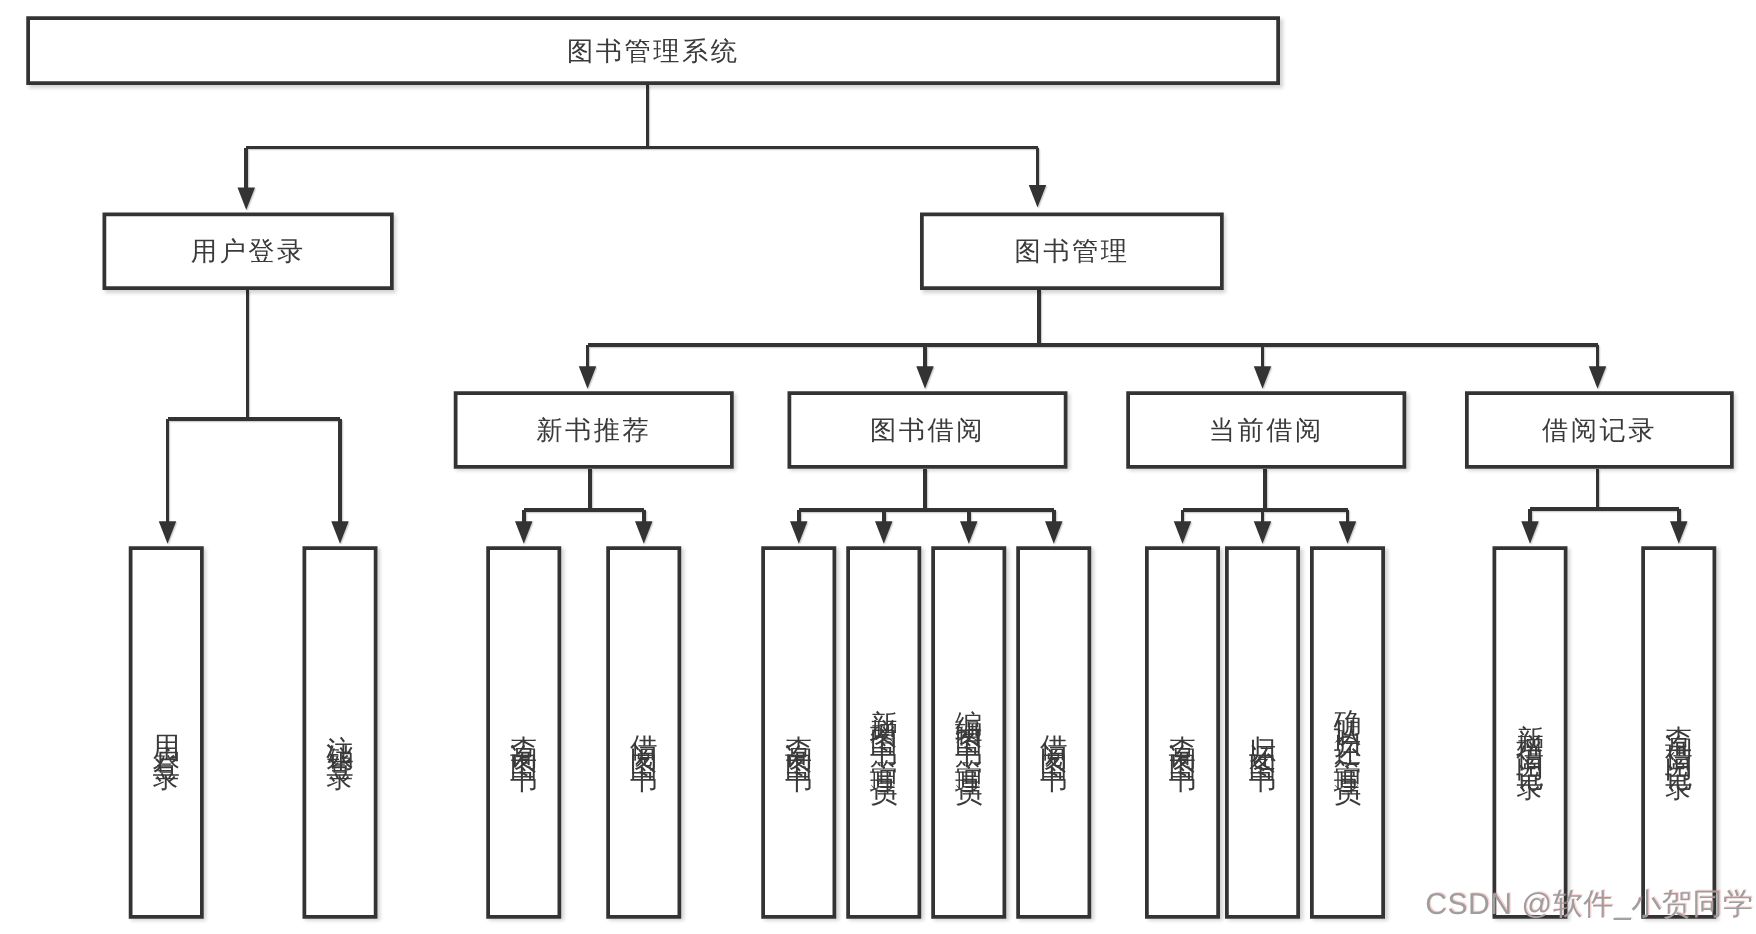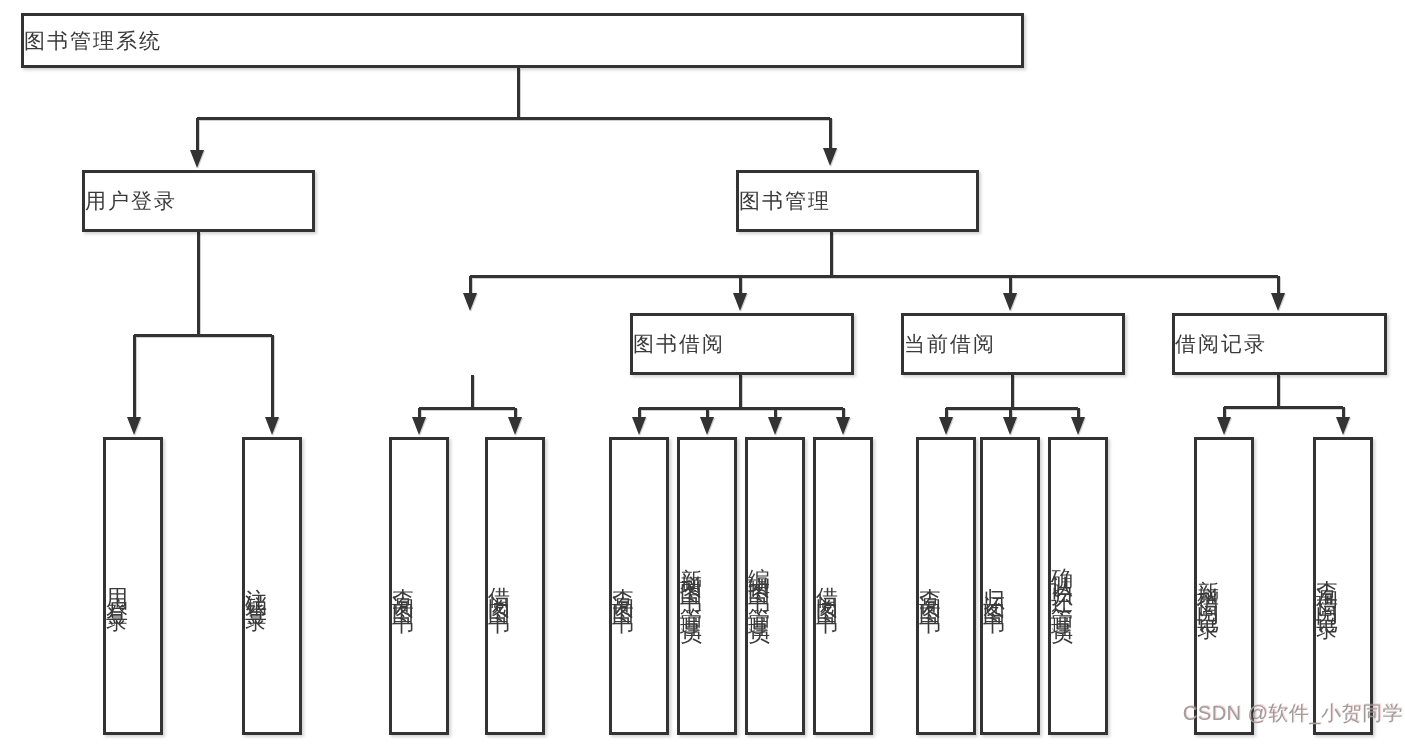--- a/index.html
+++ b/index.html
@@ -27,20 +27,21 @@
     fill: var(--line, #333333);
   }
   .node {
     position: absolute;
     box-sizing: border-box;
     background: var(--box-fill, #ffffff);
     border: 3px solid var(--line, #333333);
     color: var(--text, #3a3a3a);
     display: flex;
     align-items: center;
+    justify-content: center;
     z-index: 1;
     box-shadow: 2px 2px 3px rgba(0,0,0,0.18);
   }
   .hbox {
     font-size: 21px;
     letter-spacing: 2px;
     white-space: nowrap;
   }
   .vbox {
     top: 437px;
@@ -51,23 +52,23 @@
   }
   .vbox span {
     writing-mode: vertical-rl;
     text-orientation: mixed;
     letter-spacing: 8px;
     white-space: nowrap;
   }
   .watermark {
     position: absolute;
     right: 2px;
-    bottom: 20px;
+    bottom: 8px;
     z-index: 5;
-    font-size: 20px;
+    font-size: 24px;
     letter-spacing: 0.5px;
     color: var(--watermark, #9e9e9e);
     text-shadow: 1px -1px 0 rgba(240,130,130,0.35);
     white-space: nowrap;
   }
 </style>
 </head>
 <body>
 
 <div class="canvas">
@@ -112,20 +113,23 @@
     <span>图书管理系统</span>
   </div>
 
   <div class="node hbox" style="left:82px; top:170px; width:233px; height:62px;">
     <span>用户登录</span>
   </div>
   <div class="node hbox" style="left:736px; top:170px; width:243px; height:62px;">
     <span>图书管理</span>
   </div>
 
+  <div class="node hbox" style="left:363px; top:313px; width:224px; height:62px;">
+    <span>新书推荐</span>
+  </div>
   <div class="node hbox" style="left:630px; top:313px; width:224px; height:62px;">
     <span>图书借阅</span>
   </div>
   <div class="node hbox" style="left:901px; top:313px; width:224px; height:62px;">
     <span>当前借阅</span>
   </div>
   <div class="node hbox" style="left:1172px; top:313px; width:215px; height:62px;">
     <span>借阅记录</span>
   </div>
 

